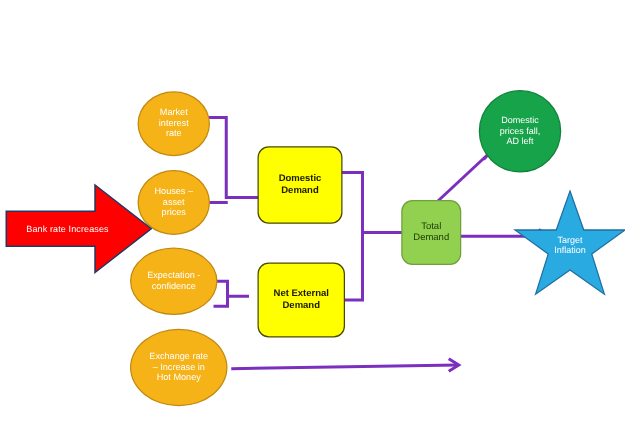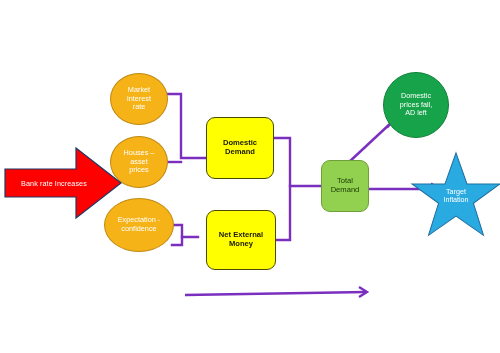--- a/index.html
+++ b/index.html
@@ -175,29 +175,34 @@
     <span class="node-label">Expectation -
 confidence</span>
   </div>
 
   <div class="node ellipse" style="left:110px; top:136px; width:58px; height:52px;">
     <span class="node-label">Houses –
 asset
 prices</span>
   </div>
 
+  <div class="node ellipse" style="left:104px; top:263px; width:78px; height:62px;">
+    <span class="node-label">Exchange rate
+– Increase in
+Hot Money</span>
+  </div>
 
   <div class="node ybox" style="left:206px; top:117px; width:68px; height:62px;">
     <span class="node-label">Domestic
 Demand</span>
   </div>
 
   <div class="node ybox" style="left:206px; top:210px; width:70px; height:60px;">
     <span class="node-label">Net External
-Money</span>
+Demand</span>
   </div>
 
   <div class="node gbox" style="left:321px; top:160px; width:48px; height:52px;">
     <span class="node-label">Total
 Demand</span>
   </div>
 
   <div class="node gcircle" style="left:383px; top:72px; width:66px; height:66px;">
     <span class="node-label">Domestic
 prices fall,

